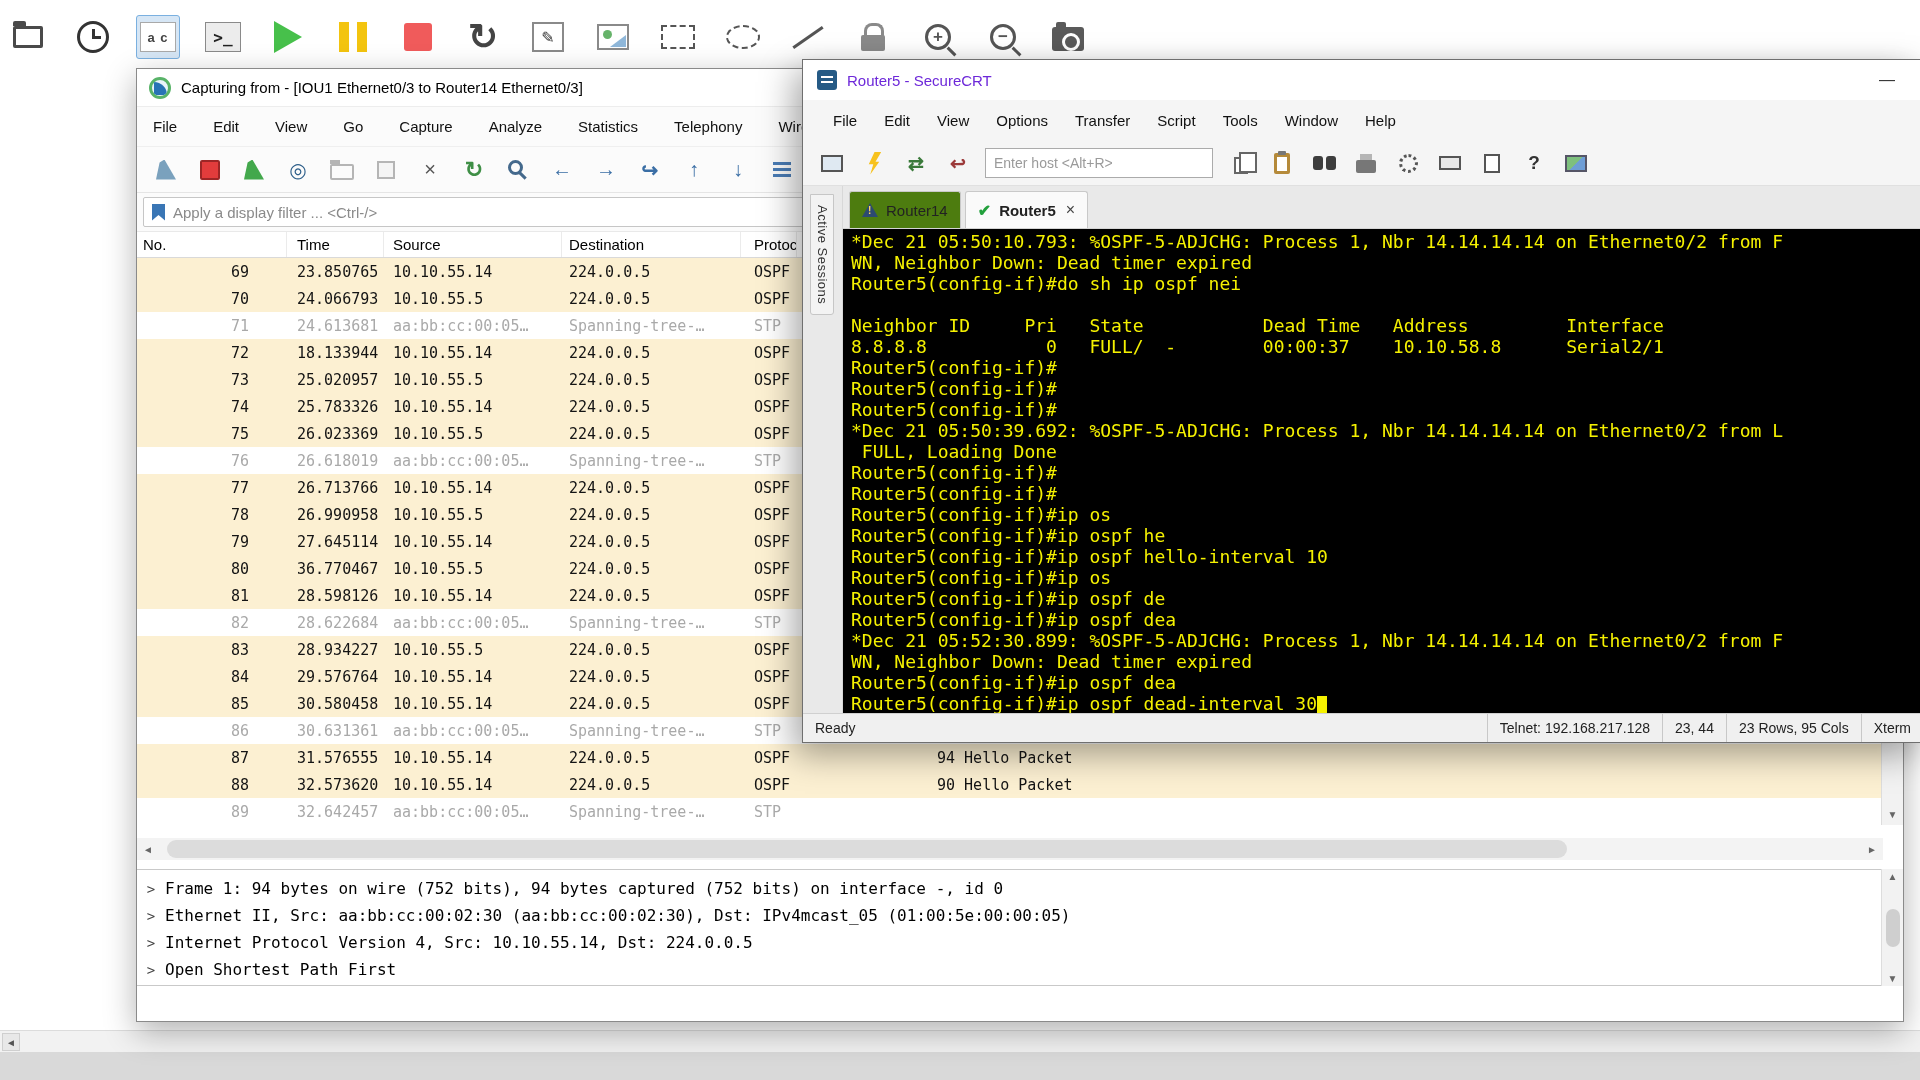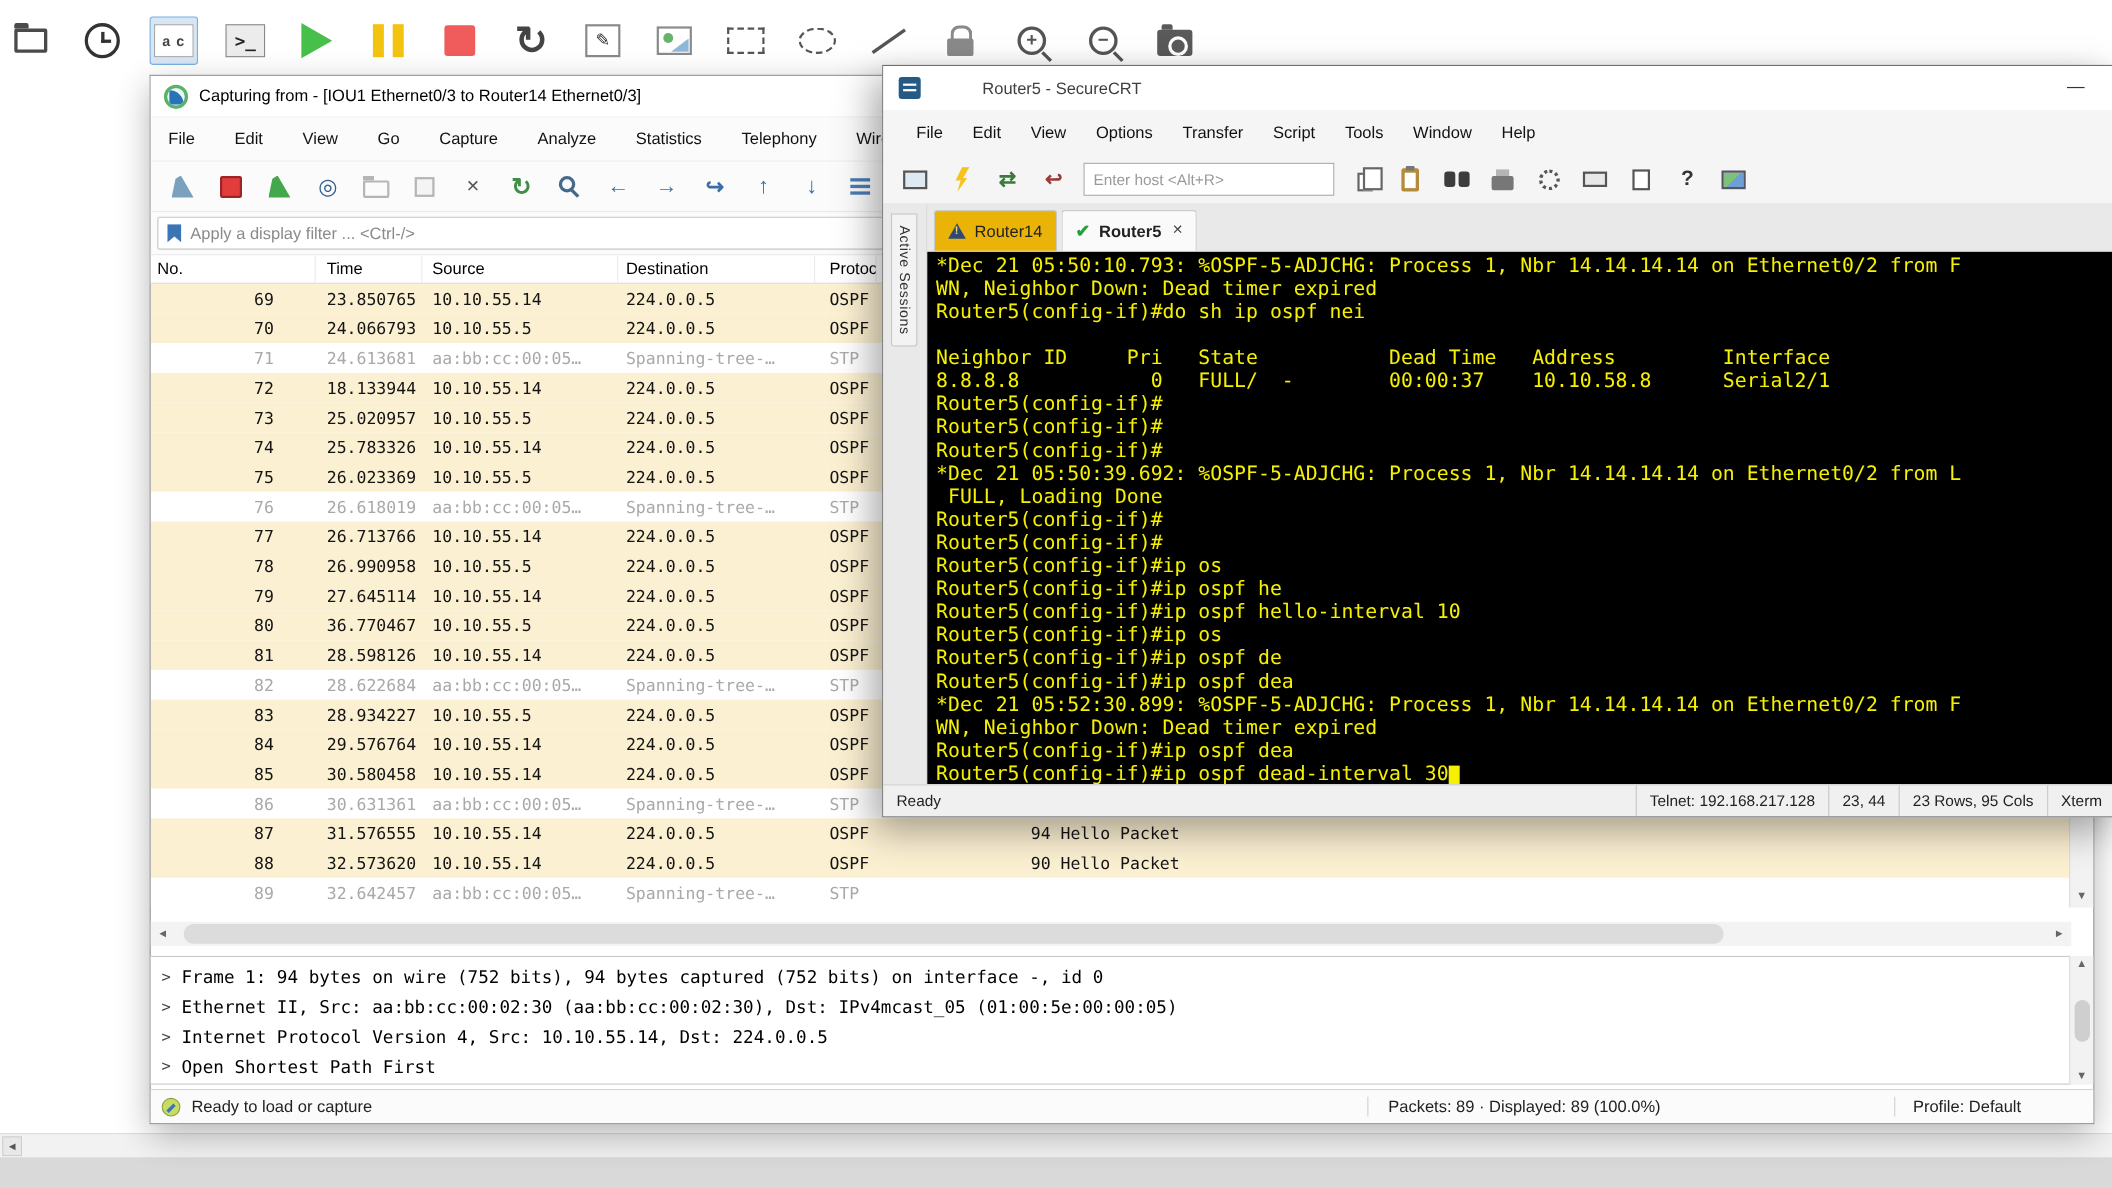--- a/index.html
+++ b/index.html
@@ -104,21 +104,21 @@
   .expert-icon::after { content:""; position:absolute; left:3px; top:7px; width:9px; height:3px; background:#3a76b5; transform:rotate(-45deg); }
   .s-sep { width:1px; height:18px; background:#d0d0d0; flex:0 0 auto; }
   .ws-status .s-packets { width:478px; padding-left:18px; flex:0 0 auto; white-space:nowrap; }
   .ws-status .s-profile { width:180px; padding-left:16px; flex:0 0 auto; white-space:nowrap; }
 
   
   .crt-window { position:absolute; left:802px; top:59px; width:1122px; height:684px; background:#f0f0f0; border:1px solid #6f6f6f; box-shadow:-8px 12px 32px rgba(0,0,0,.35); z-index:3; }
   .crt-titlebar { position:absolute; top:0; left:0; right:0; height:40px; background:#fff; display:flex; align-items:center; gap:10px; padding:0 14px; }
   .crt-logo { width:20px; height:20px; background:#255a85; border-radius:3px; position:relative; flex:0 0 auto; }
   .crt-logo::after { content:""; position:absolute; left:4px; top:6px; width:12px; height:2px; background:#fff; box-shadow:0 5px 0 #fff; }
-  .crt-title { font-size:15px; color:#404040; white-space:nowrap;margin-left:46px; }
+  .crt-title { font-size:15px; color:#6d28d9; white-space:nowrap; }
   .crt-min { margin-left:auto; margin-right:14px; font-size:16px; color:#333; }
   .crt-menubar { position:absolute; top:40px; left:0; right:0; height:41px; display:flex; align-items:center; padding-left:30px; gap:27px; font-size:15px; color:#111; background:#f5f5f5; }
   .crt-toolbar { position:absolute; top:81px; left:0; right:0; height:45px; display:flex; align-items:center; gap:12px; padding-left:14px; background:#f5f5f5; border-bottom:1px solid #e0e0e0; }
   .crt-tool-btn { width:30px; height:30px; display:flex; align-items:center; justify-content:center; flex:0 0 auto; }
   .host-input { width:228px; height:30px; border:1px solid #ababab; background:#fff; font-size:14px; color:#333; padding:0 8px; flex:0 0 auto; }
   .host-input::placeholder { color:#9a9a9a; }
   .cg-connect { width:22px; height:17px; border:2px solid #555; background:#dfe9f2; }
   .cg-bolt { width:15px; height:23px; background:#f7c21e; clip-path:polygon(55% 0,100% 0,60% 45%,85% 45%,25% 100%,45% 55%,15% 55%); }
   .cg-arrows { font-size:19px; color:#3a7a3a; font-weight:bold; }
   .cg-curve { font-size:19px; color:#9c3a3a; font-weight:bold; }
@@ -131,21 +131,21 @@
   .cg-binoculars::before { content:""; position:absolute; left:0; top:0; width:10px; height:14px; background:#3d3d3d; border-radius:3px; }
   .cg-binoculars::after { content:""; position:absolute; right:0; top:0; width:10px; height:14px; background:#3d3d3d; border-radius:3px; }
   .cg-print { width:20px; height:13px; background:#777; border-radius:2px; position:relative; margin-top:6px; }
   .cg-print::before { content:""; position:absolute; left:4px; top:-6px; width:12px; height:6px; background:#b5b5b5; }
   .cg-gear { width:19px; height:19px; border:3px dotted #555; border-radius:50%; }
   .cg-keyboard { width:22px; height:14px; border:2px solid #555; background:#e8e8e8; }
   .cg-props { width:16px; height:19px; border:2px solid #555; background:#fff; }
   .cg-help { font-size:19px; font-weight:bold; color:#333; }
   .cg-image { width:22px; height:17px; border:2px solid #556; background:linear-gradient(135deg,#7ec07e 50%,#6e9ed6 50%); }
   .crt-tabbar { position:absolute; top:126px; left:40px; right:0; height:43px; background:#e9e9e9; display:flex; align-items:flex-end; gap:4px; padding:4px 0 0 6px; border-bottom:1px solid #d4d4d4; }
-  .crt-tab { height:37px; display:flex; align-items:center; gap:8px; padding:0 12px; background:#eab308; border:1px solid #c9c9c9; border-bottom:none; border-radius:3px 3px 0 0; font-size:15px; color:#222; }
+  .crt-tab { height:37px; display:flex; align-items:center; gap:8px; padding:0 12px; background:#4d7c0f; border:1px solid #c9c9c9; border-bottom:none; border-radius:3px 3px 0 0; font-size:15px; color:#222; }
   .crt-tab.active { background:#fafafa; }
   .crt-tab.active .tab-label { font-weight:bold; }
   .tab-icon { display:inline-flex; align-items:center; justify-content:center; }
   .tab-warn { width:0; height:0; border-left:8px solid transparent; border-right:8px solid transparent; border-bottom:14px solid #2c4a72; position:relative; }
   .tab-warn::after { content:"!"; position:absolute; left:-2px; top:2px; font-size:10px; font-weight:bold; color:#ffd65c; }
   .tab-ok::before { content:"✔"; color:#22a03c; font-weight:bold; font-size:16px; }
   .tab-close { font-size:16px; color:#444; margin-left:2px; }
   .tab-close:empty { display:none; }
   .crt-gutter { position:absolute; top:126px; left:0; width:40px; bottom:29px; background:#e9e9e9; border-right:1px solid #d8d8d8; }
   .sessions-tab { position:absolute; top:8px; left:7px; width:24px; padding:10px 3px; background:#f3f3f3; border:1px solid #c6c6c6; border-radius:0 0 3px 3px; writing-mode:vertical-rl; font-size:13px; color:#333; letter-spacing:.5px; white-space:nowrap; }
@@ -582,30 +582,20 @@
         <span class="detail-text">Open Shortest Path First</span>
       </div>
     </div>
 
   <div class="detail-vscroll">
     <span class="varrow">▲</span>
     <span class="vthumb"></span>
     <span class="varrow">▼</span>
   </div>
 
-  <footer class="ws-status">
-    <span class="s-left">
-      <span class="expert-icon"></span>
-      <span>Ready to load or capture</span>
-    </span>
-    <span class="s-sep"></span>
-    <span class="s-packets">Packets: 89 · Displayed: 89 (100.0%)</span>
-    <span class="s-sep"></span>
-    <span class="s-profile">Profile: Default</span>
-  </footer>
 </section>
 
 <section class="crt-window">
   <header class="crt-titlebar">
     <span class="crt-logo"></span>
     <span class="crt-title">Router5 - SecureCRT</span>
     <span class="crt-min">—</span>
   </header>
 
   <nav class="crt-menubar">

